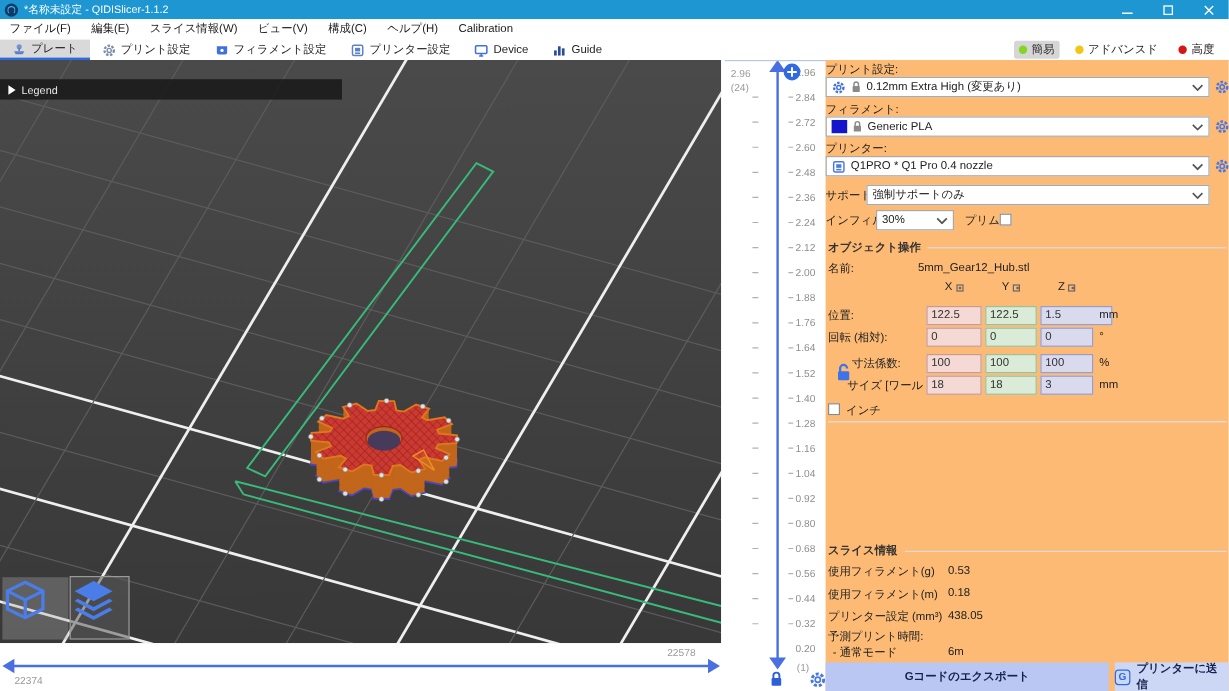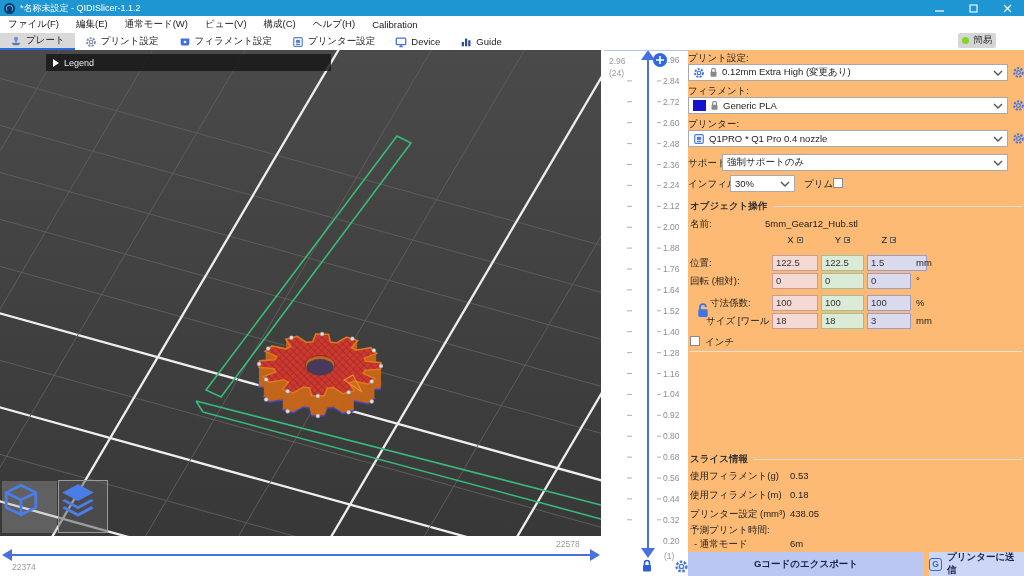--- a/index.html
+++ b/index.html
@@ -23,32 +23,32 @@
   .menubar { position:absolute; left:0; top:16px; width:1024px; height:17px; background:#fff;
     display:flex; align-items:center; gap:17px; padding-left:8px; font-size:9.5px; color:#1a1a1a; }
   .menu-item { cursor:default; }
 
   
   .tabbar { position:absolute; left:0; top:33px; width:1024px; height:17px; background:#fff;
     display:flex; align-items:stretch; font-size:9.5px; color:#222; }
   .tab { display:flex; align-items:center; gap:4px; padding:0 10px; }
   .tab.active { background:#d9d9d9; border-bottom:2px solid #2f6bdf; padding-bottom:0; }
   .tab svg { display:block; }
-  .modes { margin-left:auto; display:flex; align-items:center; gap:9px; padding-right:8px;flex-direction:column; }
+  .modes { margin-left:auto; display:flex; align-items:center; gap:9px; padding-right:8px; }
   .mode { display:flex; align-items:center; gap:4px; padding:1px 4px; border-radius:2px; }
   .mode.active { background:#d6d6d6; }
   .mode-dot { width:7px; height:7px; border-radius:50%; }
 
   
   .viewport { position:absolute; left:0; top:50px; width:601px; height:486px;
     background:linear-gradient(180deg,#4a4a4a,#383838); overflow:hidden; }
   .viewport svg { position:absolute; left:0; top:0; }
-  .legend { position:absolute; left:0; top:4px; width:285px; height:17px;
+  .legend { position:absolute; left:0; top:16px; width:285px; height:17px;
     background:rgba(22,22,22,.82); display:flex; align-items:center; gap:5px;
-    padding-left:7px; color:#e8e8e8; font-size:9px; z-index:3;margin-left:46px; }
+    padding-left:7px; color:#e8e8e8; font-size:9px; z-index:3; }
   .legend-tri { width:0; height:0; border-left:6px solid #fff; border-top:4px solid transparent;
     border-bottom:4px solid transparent; }
   .viewbtn { position:absolute; z-index:3; display:flex; align-items:center; justify-content:center; }
   .viewbtn.b3d { left:2px; top:431px; width:55px; height:52px; background:rgba(170,170,170,.35); }
   .viewbtn.blayers { left:58px; top:430px; width:50px; height:53px; background:rgba(90,90,90,.55);
     border:1px solid #9a9a9a; }
 
   
   .vslider { position:absolute; left:601px; top:50px; width:87px; height:526px; background:#fff; }
   .hslider { position:absolute; left:0; top:536px; width:601px; height:40px; background:#fff; }
@@ -154,21 +154,21 @@
         <svg width="9" height="9">
             <path d="M1 1 L8 8 M8 1 L1 8" stroke="#fff" stroke-width="1.2"></path>
           </svg>
       </div>
     </div>
   </div>
 
   <div class="menubar">
     <span class="menu-item">ファイル(F)</span>
     <span class="menu-item">編集(E)</span>
-    <span class="menu-item">通常モード(W)</span>
+    <span class="menu-item">スライス情報(W)</span>
     <span class="menu-item">ビュー(V)</span>
     <span class="menu-item">構成(C)</span>
     <span class="menu-item">ヘルプ(H)</span>
     <span class="menu-item">Calibration</span>
   </div>
 
   <div class="tabbar">
     <div class="tab active">
       <svg width="12" height="12" color="#5b82c8">
           <use href="#sym-plate"></use>

